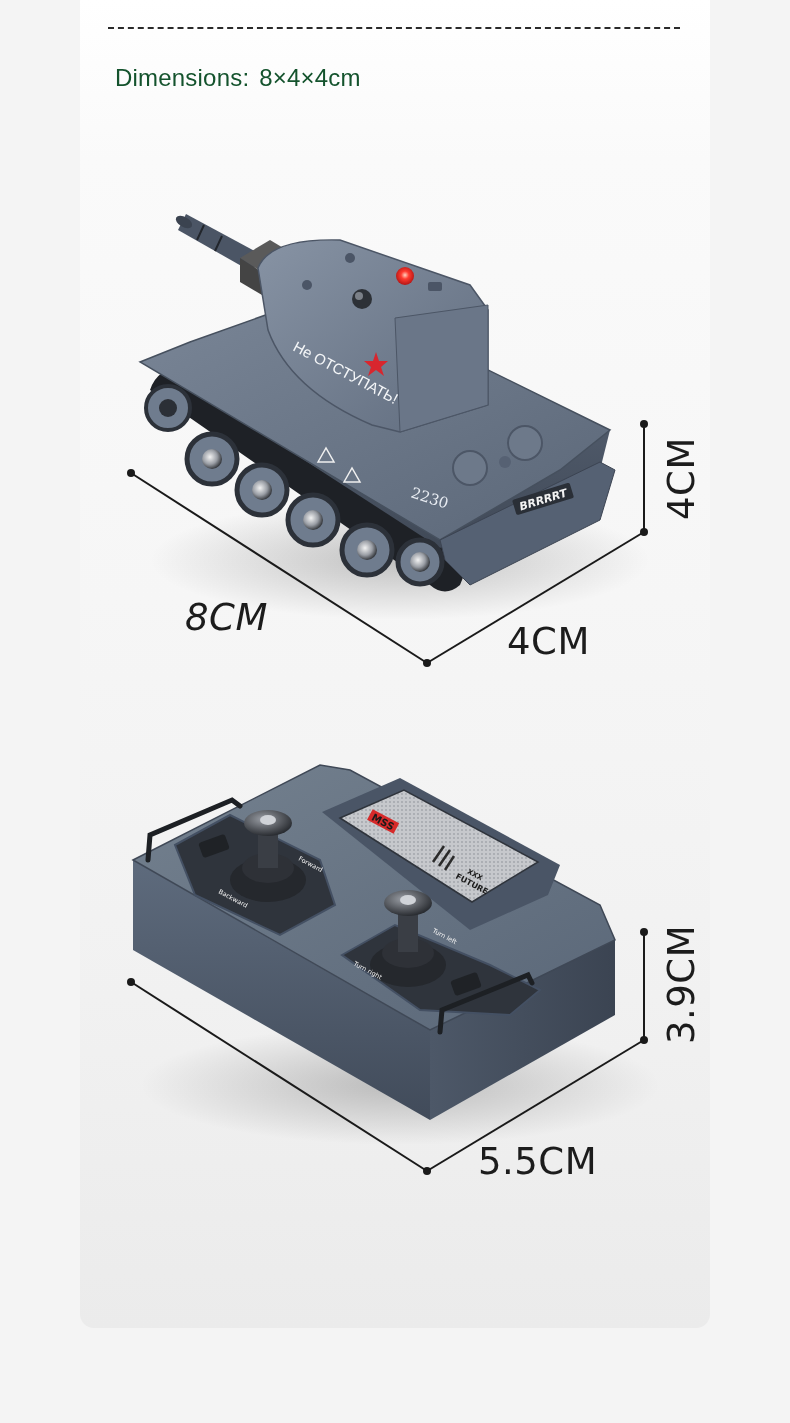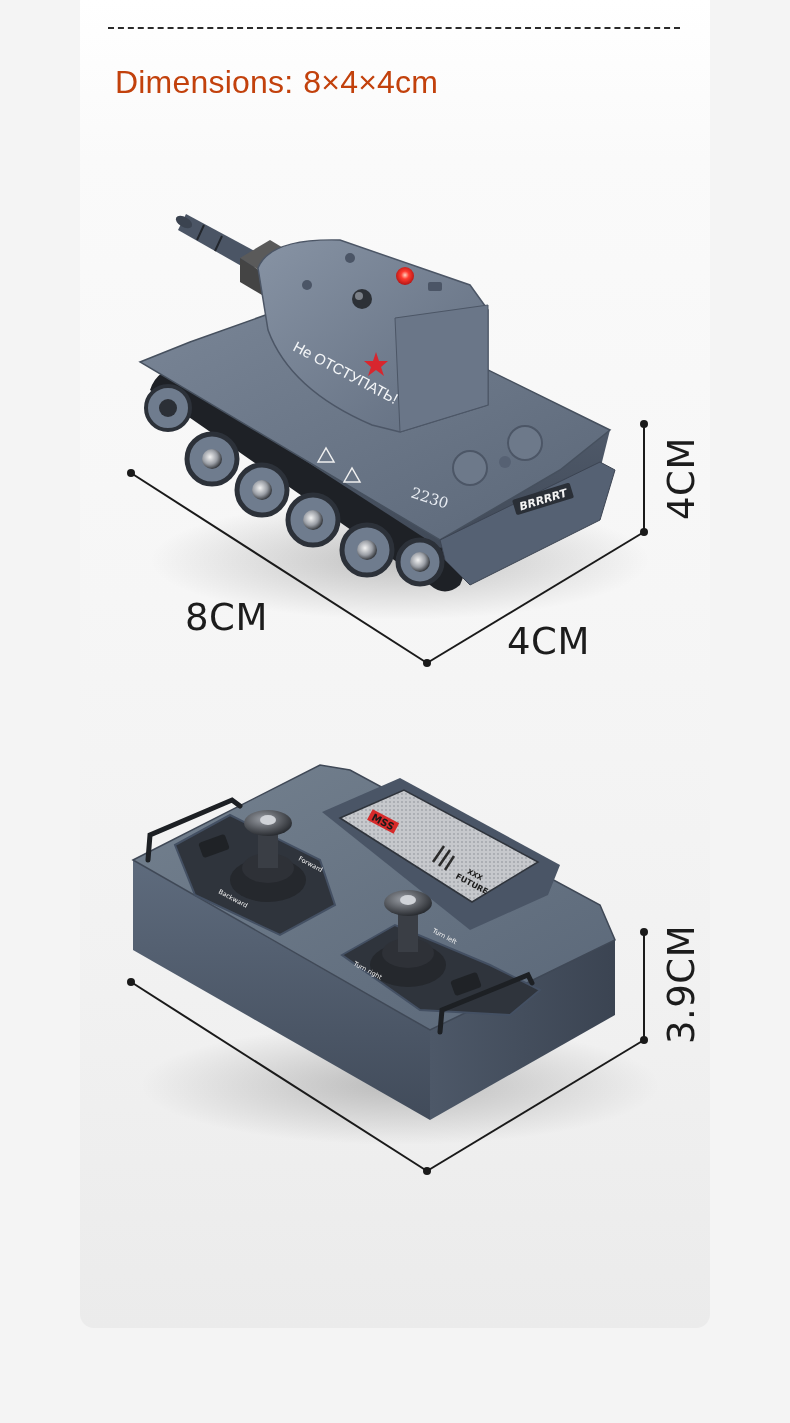--- a/index.html
+++ b/index.html
@@ -10,21 +10,21 @@
   .card {
     position:absolute; left:80px; top:0; width:630px; height:1328px;
     background:linear-gradient(180deg,#ffffff 0%,#fafafa 12%,#f6f6f6 45%,#f1f1f1 75%,#ebebeb 100%);
     border-radius:0 0 14px 14px;
   }
   .dash {
     position:absolute; left:108px; top:27px; width:572px; height:0;
     border-top:2px dashed #2a2a2a;
   }
   .dims-title {
-    position:absolute; left:115px; top:64px; font-size:32px; color:#c2410c; letter-spacing:0.2px;
+    position:absolute; left:115px; top:64px; font-size:24px; color:#14532d; letter-spacing:0.2px;
   }
   .dims-title .val { margin-left:10px; }
   .figure { position:absolute; }
   .label {
     position:absolute; font-size:37px; color:#1c1c1c; font-family:"DejaVu Sans", sans-serif; letter-spacing:0.5px;
   }
   .label.vert { transform:rotate(-90deg); transform-origin:left top; }
   svg { display:block; }
   .overlay { position:absolute; left:0; top:0; pointer-events:none; }
 </style>
@@ -134,21 +134,21 @@
       <line x1="131" y1="473" x2="427" y2="663"></line>
       <line x1="427" y1="663" x2="644" y2="532"></line>
       <line x1="644" y1="532" x2="644" y2="424"></line>
       <circle cx="131" cy="473" r="4" stroke="none"></circle>
       <circle cx="427" cy="663" r="4" stroke="none"></circle>
       <circle cx="644" cy="532" r="4" stroke="none"></circle>
       <circle cx="644" cy="424" r="4" stroke="none"></circle>
     </g>
   </svg>
 
-  <div class="label" style="left:185px;top:596px;">8CM</div>
+  <div class="label" style="left:185px;top:596px;font-style:italic;">8CM</div>
   <div class="label" style="left:507px;top:620px;">4CM</div>
   <div class="label vert" style="left:660px;top:520px;">4CM</div>
 </div>
 
 <div class="figure" style="left:0;top:0;width:790px;height:1423px;">
   <svg class="overlay" width="790" height="1423" viewBox="0 0 790 1423">
     <defs>
       <radialGradient id="cshadow" cx="50%" cy="50%" r="50%">
         <stop offset="0%" stop-color="#000" stop-opacity="0.22"></stop>
         <stop offset="100%" stop-color="#000" stop-opacity="0"></stop>
@@ -232,14 +232,15 @@
       <line x1="131" y1="982" x2="427" y2="1171"></line>
       <line x1="427" y1="1171" x2="644" y2="1040"></line>
       <line x1="644" y1="1040" x2="644" y2="932"></line>
       <circle cx="131" cy="982" r="4" stroke="none"></circle>
       <circle cx="427" cy="1171" r="4" stroke="none"></circle>
       <circle cx="644" cy="1040" r="4" stroke="none"></circle>
       <circle cx="644" cy="932" r="4" stroke="none"></circle>
     </g>
   </svg>
 
+  <div class="label" style="left:478px;top:1140px;">5.5CM</div>
   <div class="label vert" style="left:660px;top:1044px;">3.9CM</div>
 </div>
 
 </body></html>

